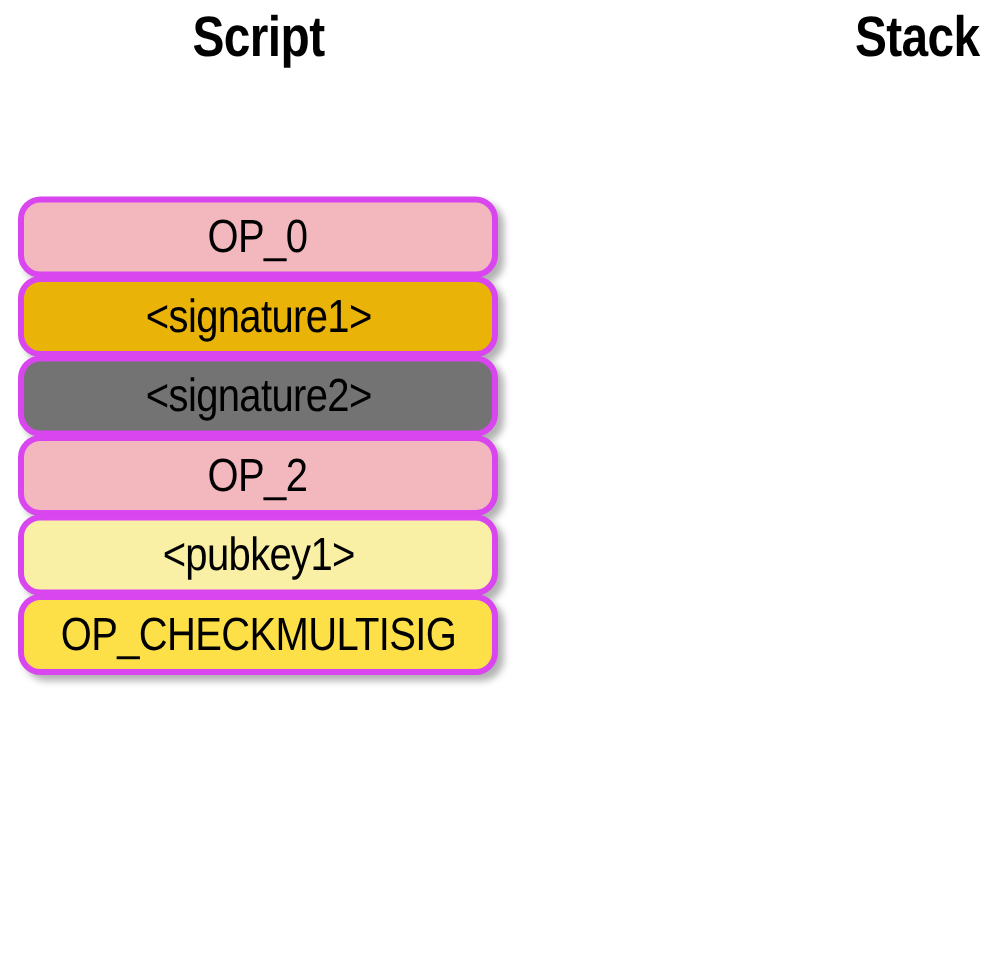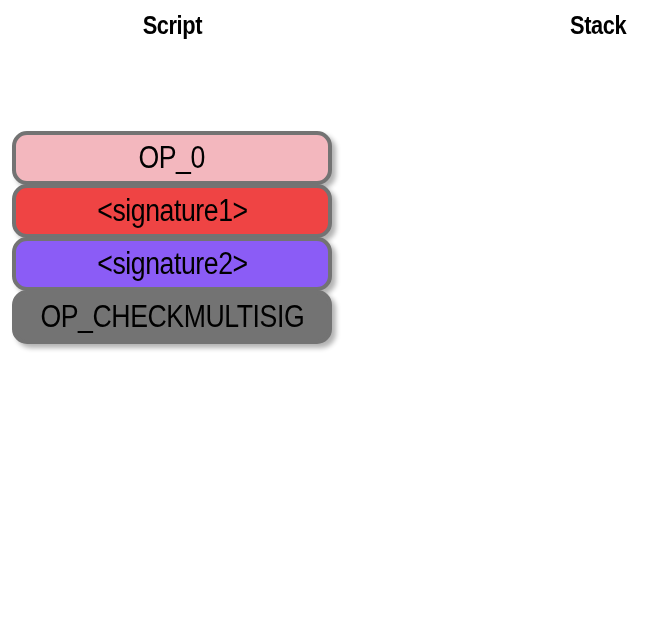--- a/index.html
+++ b/index.html
@@ -14,21 +14,21 @@
     background: #ffffff;
     overflow: hidden;
     font-family: "Liberation Sans", sans-serif;
     color: #000000;
   }
   .col-header {
     position: absolute;
     top: 2px;
     height: 46px;
     line-height: 46px;
-    font-size: 26px;
+    font-size: 38px;
     font-weight: 700;
     white-space: nowrap;
   }
   .col-header .squeeze {
     display: inline-block;
     transform: scaleX(0.84);
     letter-spacing: -0.5px;
   }
   .header-script {
     left: 12px;
@@ -44,21 +44,21 @@
   .script-column {
     position: absolute;
     left: 12px;
     top: 131px;
     width: 320px;
   }
   .script-box {
     box-sizing: border-box;
     height: 54px;
     margin-top: -1px;
-    border: 4px solid #737373;
+    border: 4px solid #d946ef;
     border-radius: 15px;
     display: flex;
     align-items: center;
     justify-content: center;
     box-shadow: 4px 4px 5px rgba(0,0,0,0.30);
     background: #eeeeee; 
   }
   .script-box:first-child { margin-top: 0; }
   .box-label {
     font-size: 31px;
@@ -88,26 +88,32 @@
   </div>
 
   <div class="col-header header-stack">
     <span class="squeeze">Stack</span>
   </div>
 
   <div class="script-column">
     <div class="script-box" style="background: rgb(243, 183, 190);">
       <span class="box-label">OP_0</span>
     </div>
-    <div class="script-box" style="background: #ef4444;">
+    <div class="script-box" style="background: #eab308;">
       <span class="box-label">&lt;signature1&gt;</span>
     </div>
-    <div class="script-box" style="background: #8b5cf6;">
+    <div class="script-box" style="background: #737373;">
       <span class="box-label">&lt;signature2&gt;</span>
     </div>
-    <div class="script-box" style="background: #737373; text-align: right;">
+    <div class="script-box" style="background: rgb(243, 183, 190);">
+      <span class="box-label">OP_2</span>
+    </div>
+    <div class="script-box" style="background: rgb(250, 240, 165);">
+      <span class="box-label">&lt;pubkey1&gt;</span>
+    </div>
+    <div class="script-box" style="background: #fde047; text-align: right;">
       <span class="box-label">OP_CHECKMULTISIG</span>
     </div>
   </div>
 
   <div class="stack-column"></div>
 
 </div>
 
 </body></html>

